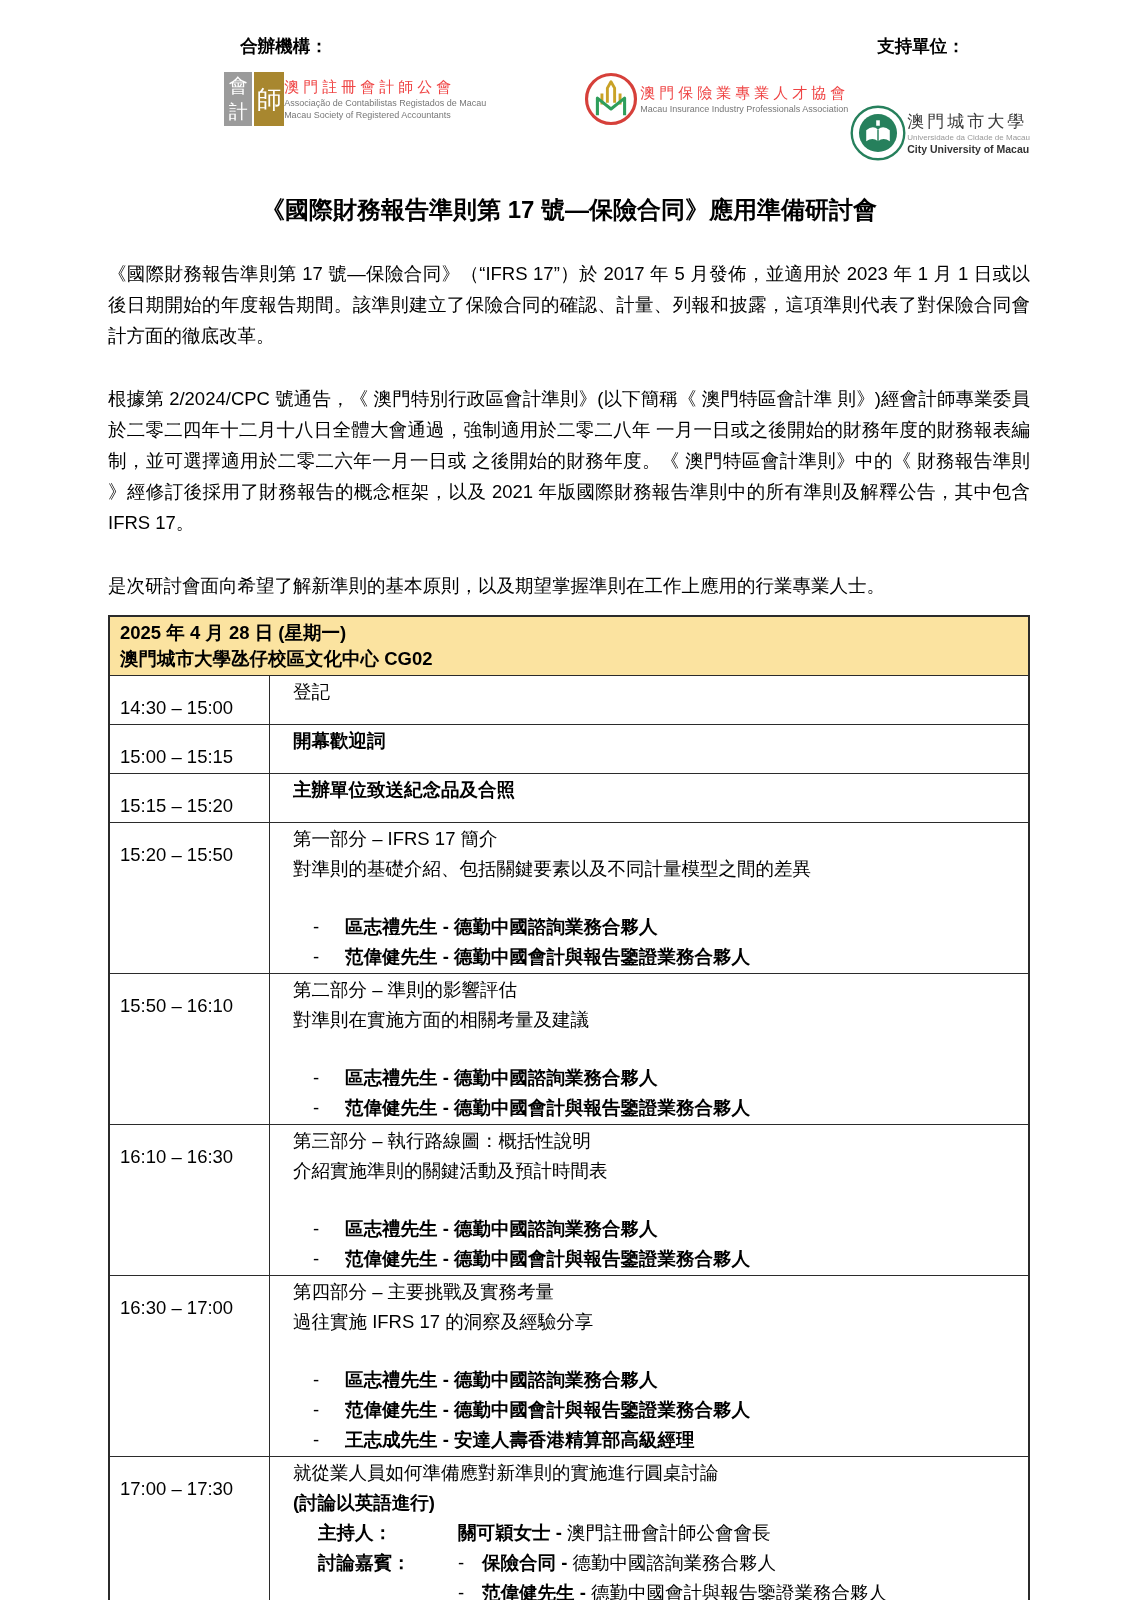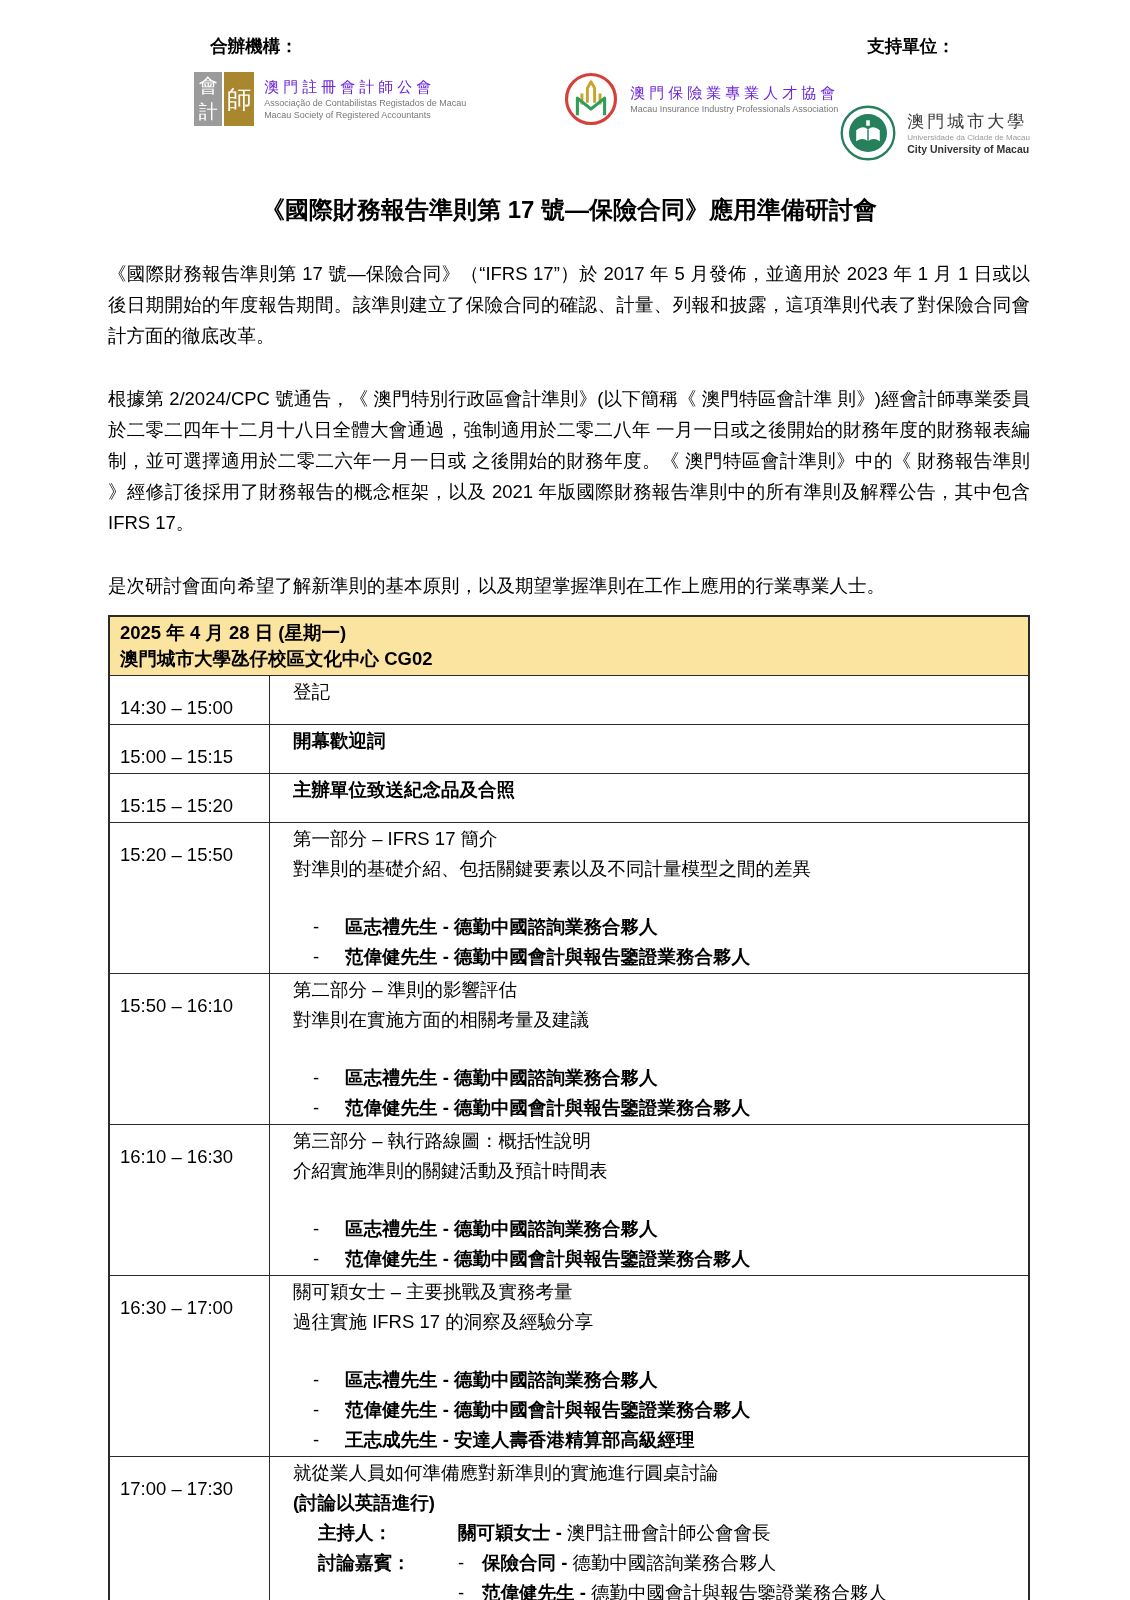--- a/index.html
+++ b/index.html
@@ -5,23 +5,23 @@
   * { box-sizing: border-box; margin: 0; padding: 0; }
   html, body { width: 1130px; background: #ffffff; font-family: "Liberation Sans", "DejaVu Sans", sans-serif; color: #000; }
   .page { width: 1130px; height: 1600px; padding: 34px 100px 0 108px; overflow: hidden; }
 
   
   .org-header { display: flex; justify-content: flex-end; align-items: flex-start; }
   .org-label { font-weight: bold; font-size: 17.5px; padding-left: 16px; }
   .org-col-right .org-label { padding-left: 28px; }
   .logos-row { display: flex; gap: 96px; margin-top: 12px; align-items: center; }
   .org-col-right .logos-row { gap: 0; margin-top: 46px; }
-  .logo { display: flex; align-items: center; gap: 10px; }
+  .logo { display: flex; align-items: center; }
   .logo-text { display: flex; flex-direction: column; justify-content: center; }
-  .logo-zh { font-size: 15px; letter-spacing: 4px; color: #6d28d9; white-space: nowrap; }
+  .logo-zh { font-size: 15px; letter-spacing: 4px; color: #ef4444; white-space: nowrap; }
   .logo-sub { font-size: 9px; color: #777; line-height: 12px; white-space: nowrap; }
   .cityu-zh { font-size: 17px; letter-spacing: 3px; color: #3a3a3a; white-space: nowrap; }
   .cityu-pt { font-size: 8px; color: #999; line-height: 10px; }
   .cityu-en { font-size: 10.5px; font-weight: bold; color: #333; line-height: 13px; }
   .msra-mark { display: flex; gap: 2px; }
   .msra-grey { width: 28px; height: 54px; background: var(--msra-grey); color: #fff; font-size: 19px; line-height: 26px; text-align: center; word-break: break-all; padding-top: 1px; }
   .msra-gold { width: 30px; height: 54px; background: var(--msra-gold); color: #fff; font-size: 25px; line-height: 54px; text-align: center; }
   .mark-svg { width: 58px; height: 58px; flex: none; }
 
   
@@ -179,21 +179,21 @@
             </div>
             <div class="cell-line bullet-line">
               <span class="dash">-</span>
               <span class="seg b">范偉健先生 - 德勤中國會計與報告鑒證業務合夥人</span>
             </div>
           </div>
         </div>
         <div class="sched-row">
           <div class="time-cell">16:30 – 17:00</div>
           <div class="content-cell">
-            <div class="cell-line"><span class="seg">關可穎女士 – 主要挑戰及實務考量</span></div>
+            <div class="cell-line"><span class="seg">第四部分 – 主要挑戰及實務考量</span></div>
             <div class="cell-line"><span class="seg">過往實施 IFRS 17 的洞察及經驗分享</span></div>
             <div class="cell-line gap"></div>
             <div class="cell-line bullet-line">
               <span class="dash">-</span>
               <span class="seg b">區志禮先生 - 德勤中國諮詢業務合夥人</span>
             </div>
             <div class="cell-line bullet-line">
               <span class="dash">-</span>
               <span class="seg b">范偉健先生 - 德勤中國會計與報告鑒證業務合夥人</span>
             </div>

